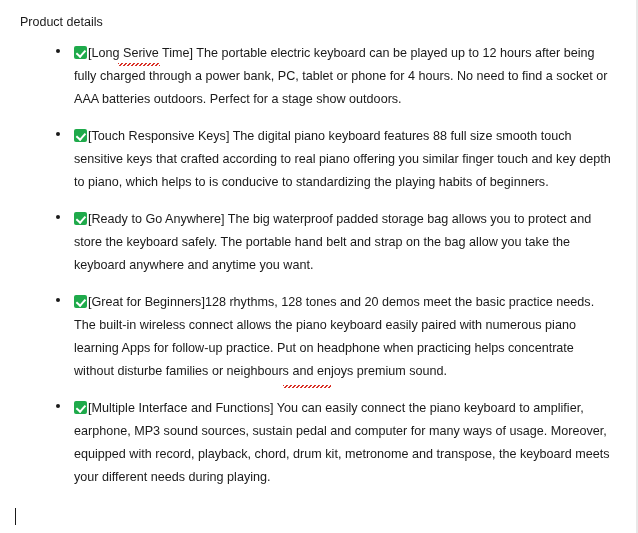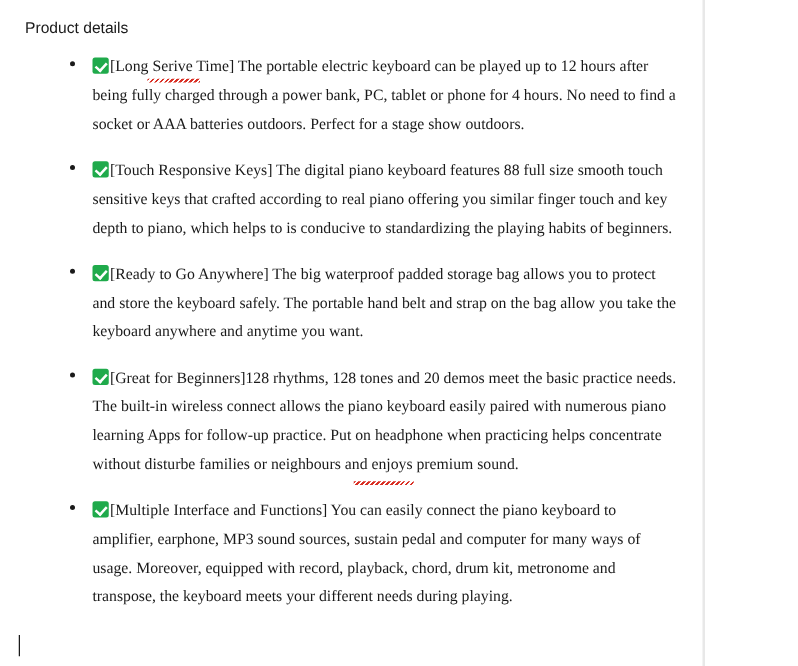--- a/index.html
+++ b/index.html
@@ -10,21 +10,21 @@
     width: 638px;
     height: 533px;
     background: #ffffff;
     font-family: "Liberation Sans", sans-serif;
     color: #1a1a1a;
     overflow: hidden;
     position: relative;
   }
   .page {
     position: relative;
-    width: 564px;
+    width: 638px;
     height: 533px;
     box-sizing: border-box;
     padding: 14px 22px 0 18px;
   }
   .right-rule {
     position: absolute;
     top: 0;
     right: 0;
     width: 2px;
     height: 533px;
@@ -42,21 +42,20 @@
     margin: 0;
     padding: 0;
   }
   ul.bullets > li {
     position: relative;
     padding-left: 56px;
     margin-bottom: 14px;
     font-size: 12.6px;
     line-height: 23px;
     color: #1a1a1a;
-    font-family: Liberation Serif, serif;
   }
   ul.bullets > li .bullet-dot {
     position: absolute;
     left: 38px;
     top: 7px;
     width: 4px;
     height: 4px;
     border-radius: 50%;
     background: #1a1a1a;
   }

